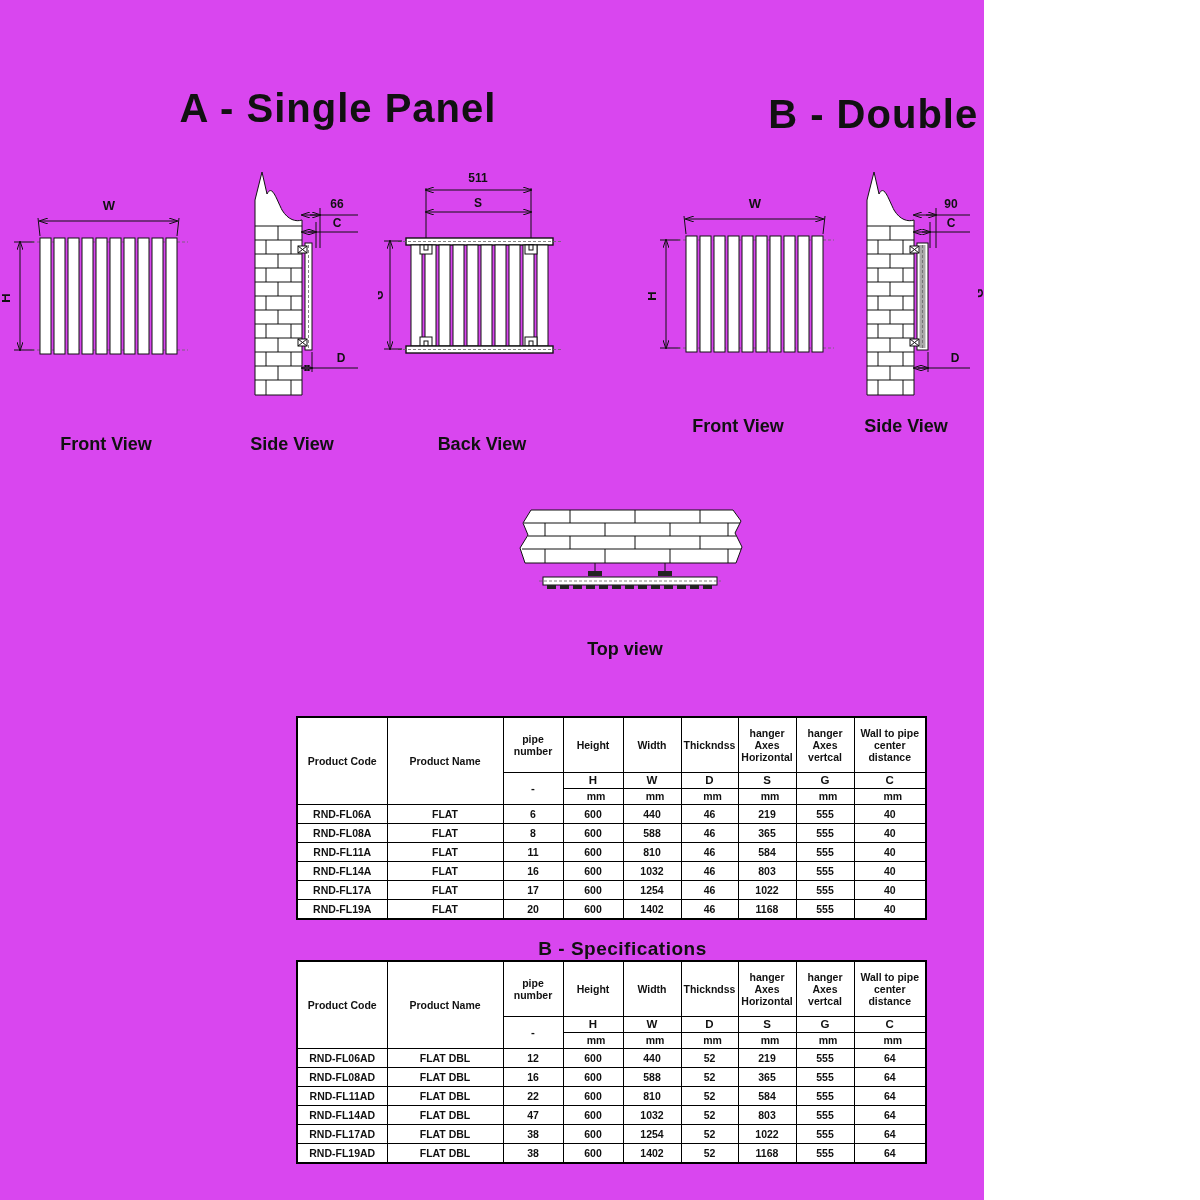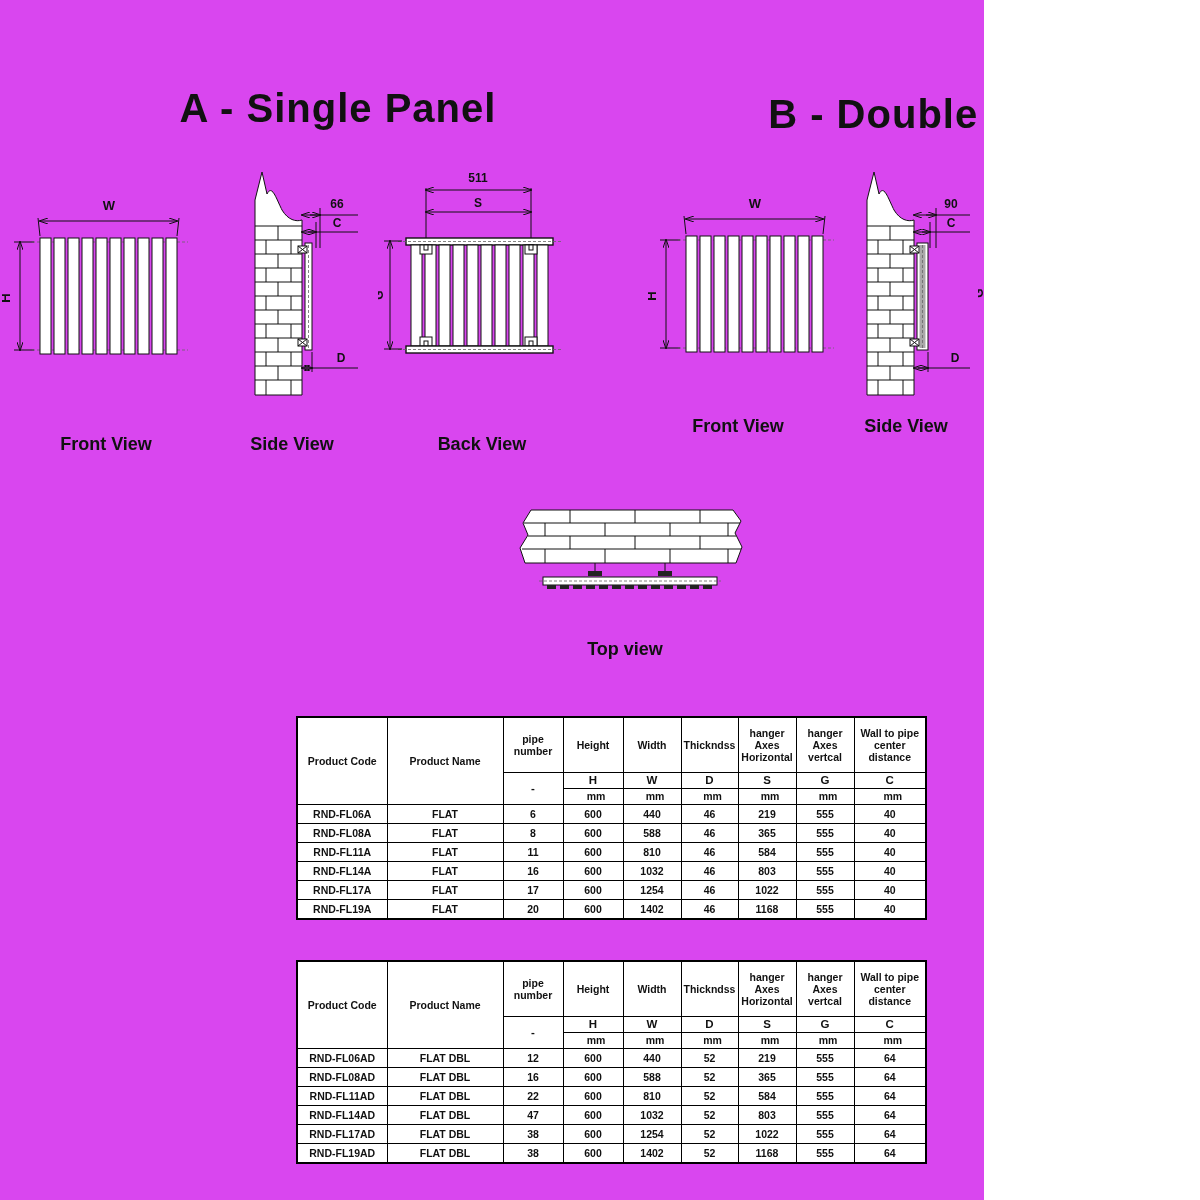--- a/index.html
+++ b/index.html
@@ -508,20 +508,21 @@
           <td>600</td>
           <td>1402</td>
           <td>46</td>
           <td>1168</td>
           <td>555</td>
           <td>40</td>
     </tr>
   </tbody>
     </table>
 
+  <div class="abs spec-title" style="left:435px;top:938px;width:375px;">B - Specifications</div>
 
   <table class="spec abs" style="left:296px;top:960px;">
     <colgroup>
         <col style="width:90px">
         <col style="width:116px">
         <col style="width:60px">
         <col style="width:60px">
         <col style="width:58px">
         <col style="width:57px">
         <col style="width:58px">

